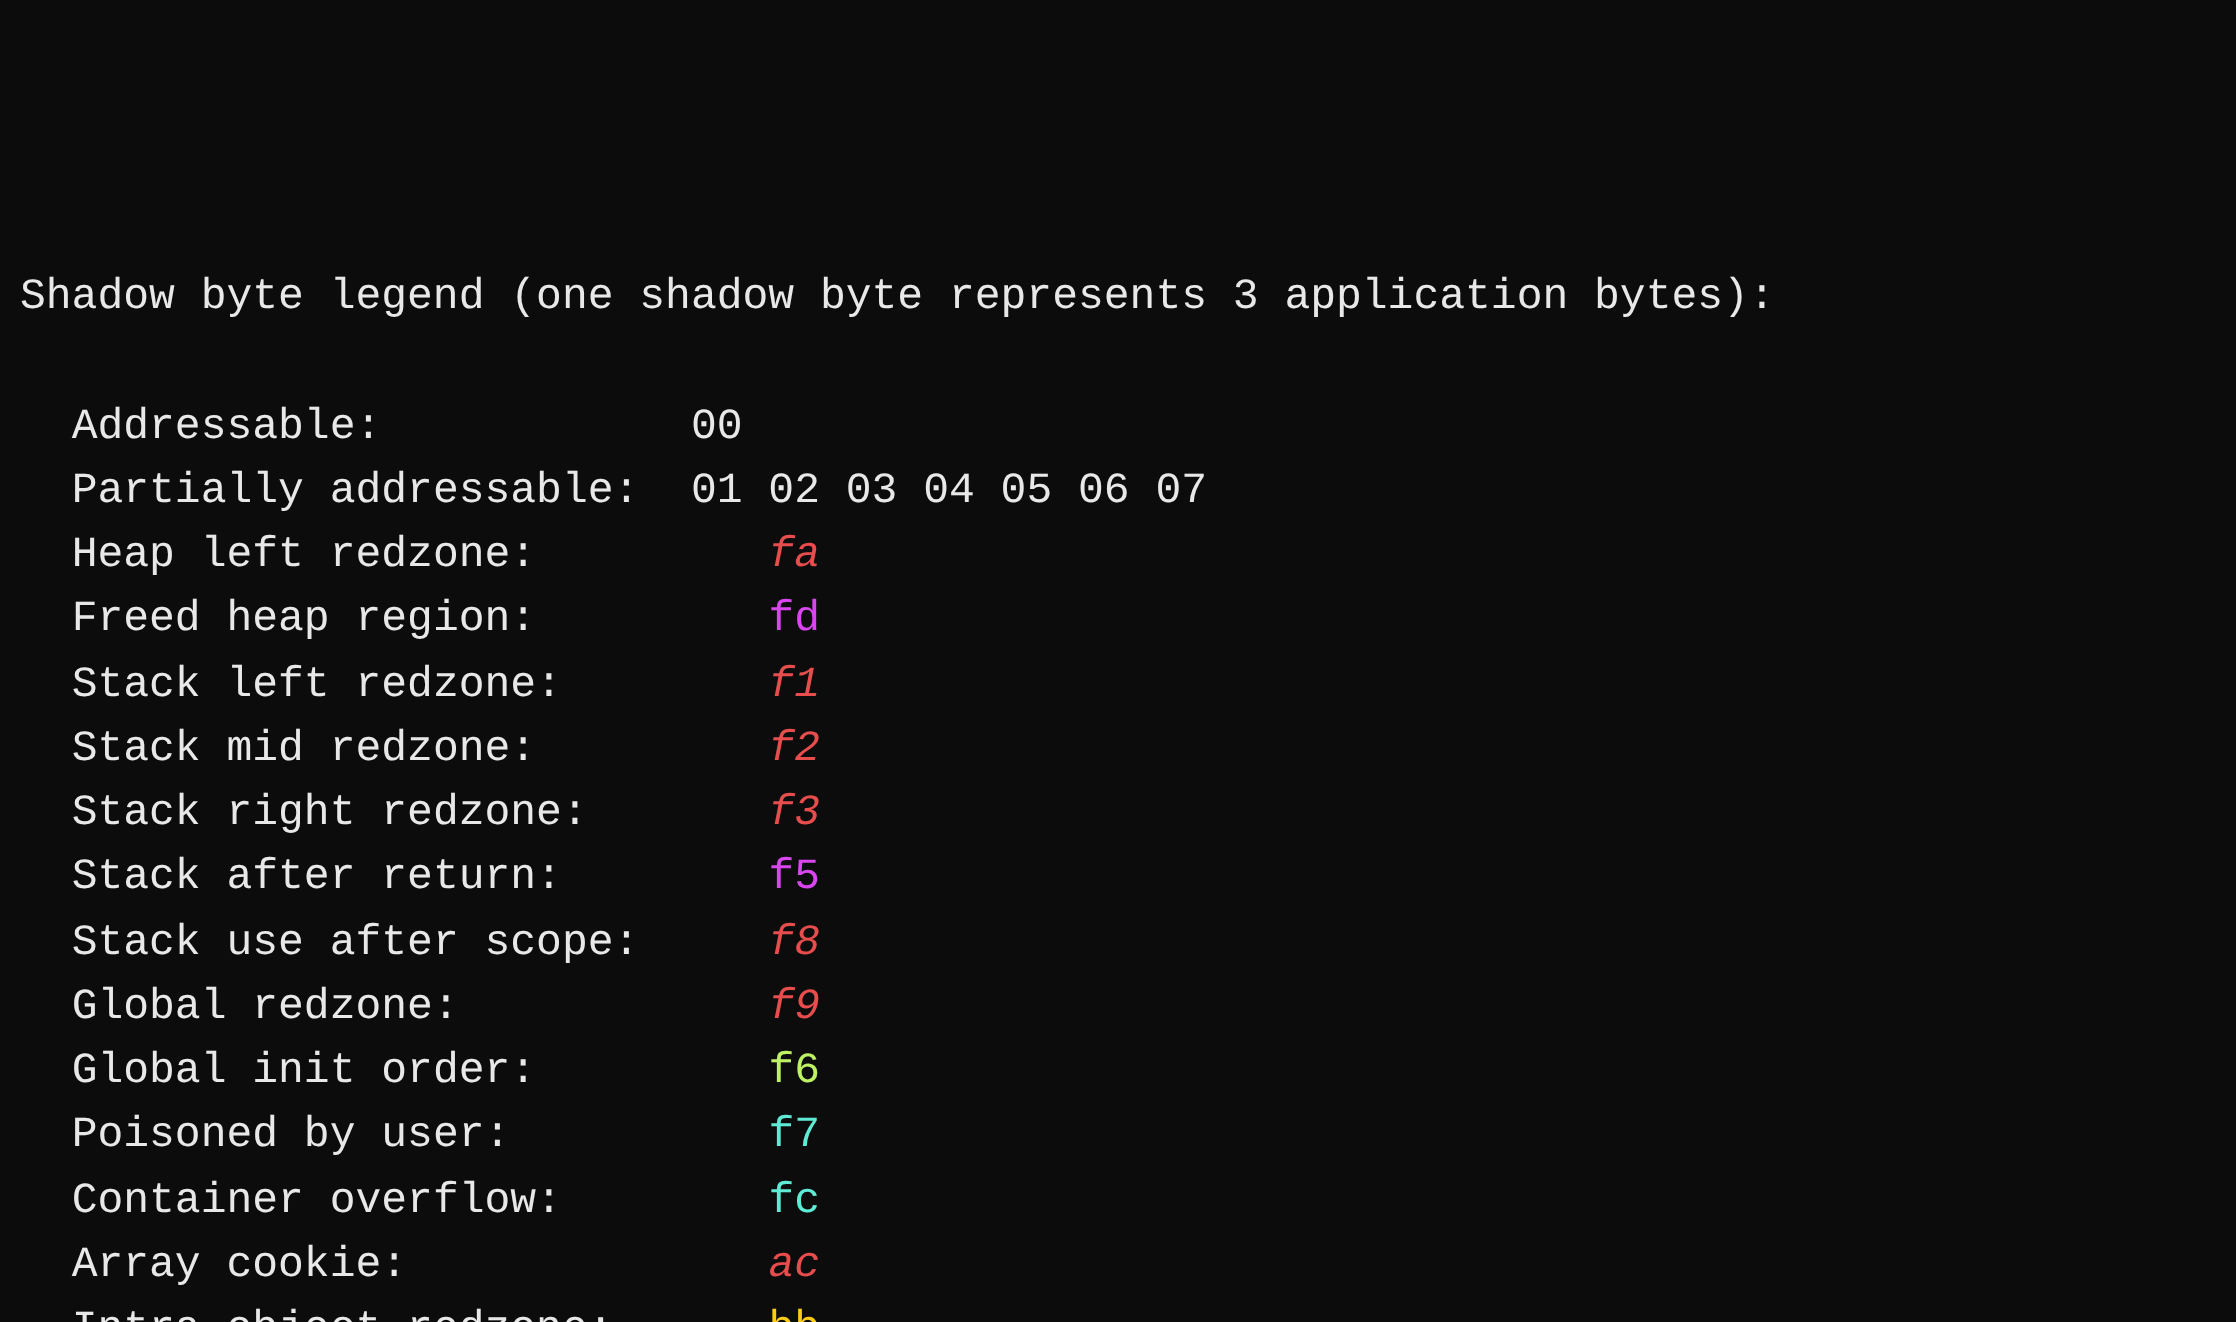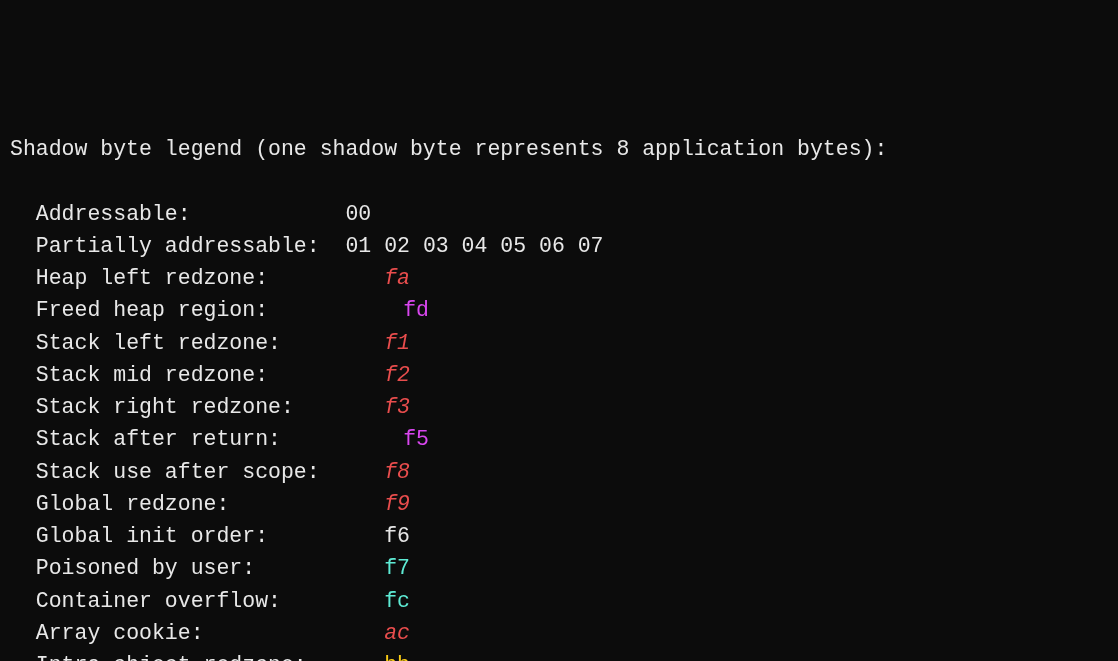--- a/index.html
+++ b/index.html
@@ -9,27 +9,27 @@
       font-family: 'Consolas', 'Monaco', 'Courier New', monospace;
       font-size: 21.5px;
       line-height: 1.5;
       color: #e8e8e8;
       white-space: pre;
     }
     .line { display: block; }
     .label { display: inline-block; text-align: right; }
     .white { color: #e8e8e8; }
     .red { color: #e84d4d; font-style: italic; }
-    .magenta { color: #d946ef; margin-left: 19px; }
-    .green { color: #e5e5e5; text-align: right; }
+    .magenta { color: #d946ef; }
+    .green { color: #bef264; text-align: right; }
     .blue { color: #5eead4; }
     .yellow { color: #facc15; }
   </style>
 </head>
 <body>
 
 
 
-<span class="line"><span>Shadow byte legend (one shadow byte represents 8 application bytes):</span></span>
+<span class="line"><span>Shadow byte legend (one shadow byte represents 3 application bytes):</span></span>
 <div id="entries"><span class="line"><span>  </span><span class="label white">Addressable:            </span><span class="white">00</span></span><span class="line"><span>  </span><span class="label white">Partially addressable:  </span><span class="white">01 02 03 04 05 06 07</span></span><span class="line"><span>  </span><span class="label white">Heap left redzone:      </span><span>   </span><span class="red">fa</span></span><span class="line"><span>  </span><span class="label white">Freed heap region:      </span><span>   </span><span class="magenta">fd</span></span><span class="line"><span>  </span><span class="label white">Stack left redzone:     </span><span>   </span><span class="red">f1</span></span><span class="line"><span>  </span><span class="label white">Stack mid redzone:      </span><span>   </span><span class="red">f2</span></span><span class="line"><span>  </span><span class="label white">Stack right redzone:    </span><span>   </span><span class="red">f3</span></span><span class="line"><span>  </span><span class="label white">Stack after return:     </span><span>   </span><span class="magenta">f5</span></span><span class="line"><span>  </span><span class="label white">Stack use after scope:  </span><span>   </span><span class="red">f8</span></span><span class="line"><span>  </span><span class="label white">Global redzone:         </span><span>   </span><span class="red">f9</span></span><span class="line"><span>  </span><span class="label white">Global init order:      </span><span>   </span><span class="green">f6</span></span><span class="line"><span>  </span><span class="label white">Poisoned by user:       </span><span>   </span><span class="blue">f7</span></span><span class="line"><span>  </span><span class="label white">Container overflow:     </span><span>   </span><span class="blue">fc</span></span><span class="line"><span>  </span><span class="label white">Array cookie:           </span><span>   </span><span class="red">ac</span></span><span class="line"><span>  </span><span class="label white">Intra object redzone:   </span><span>   </span><span class="yellow">bb</span></span></div>
 
 
 
 
 </body></html>

